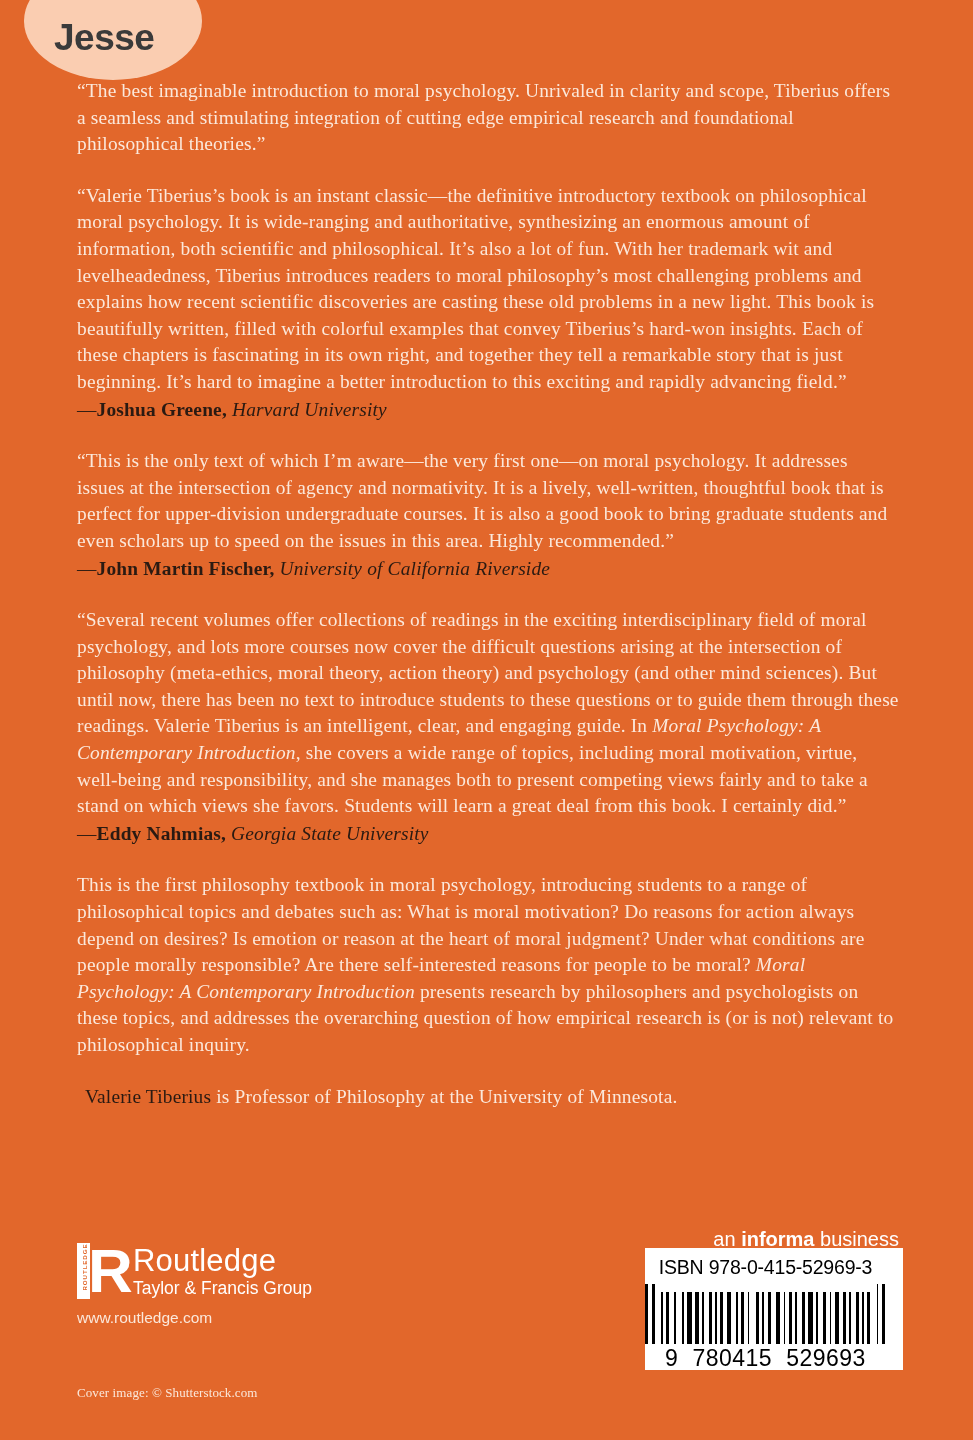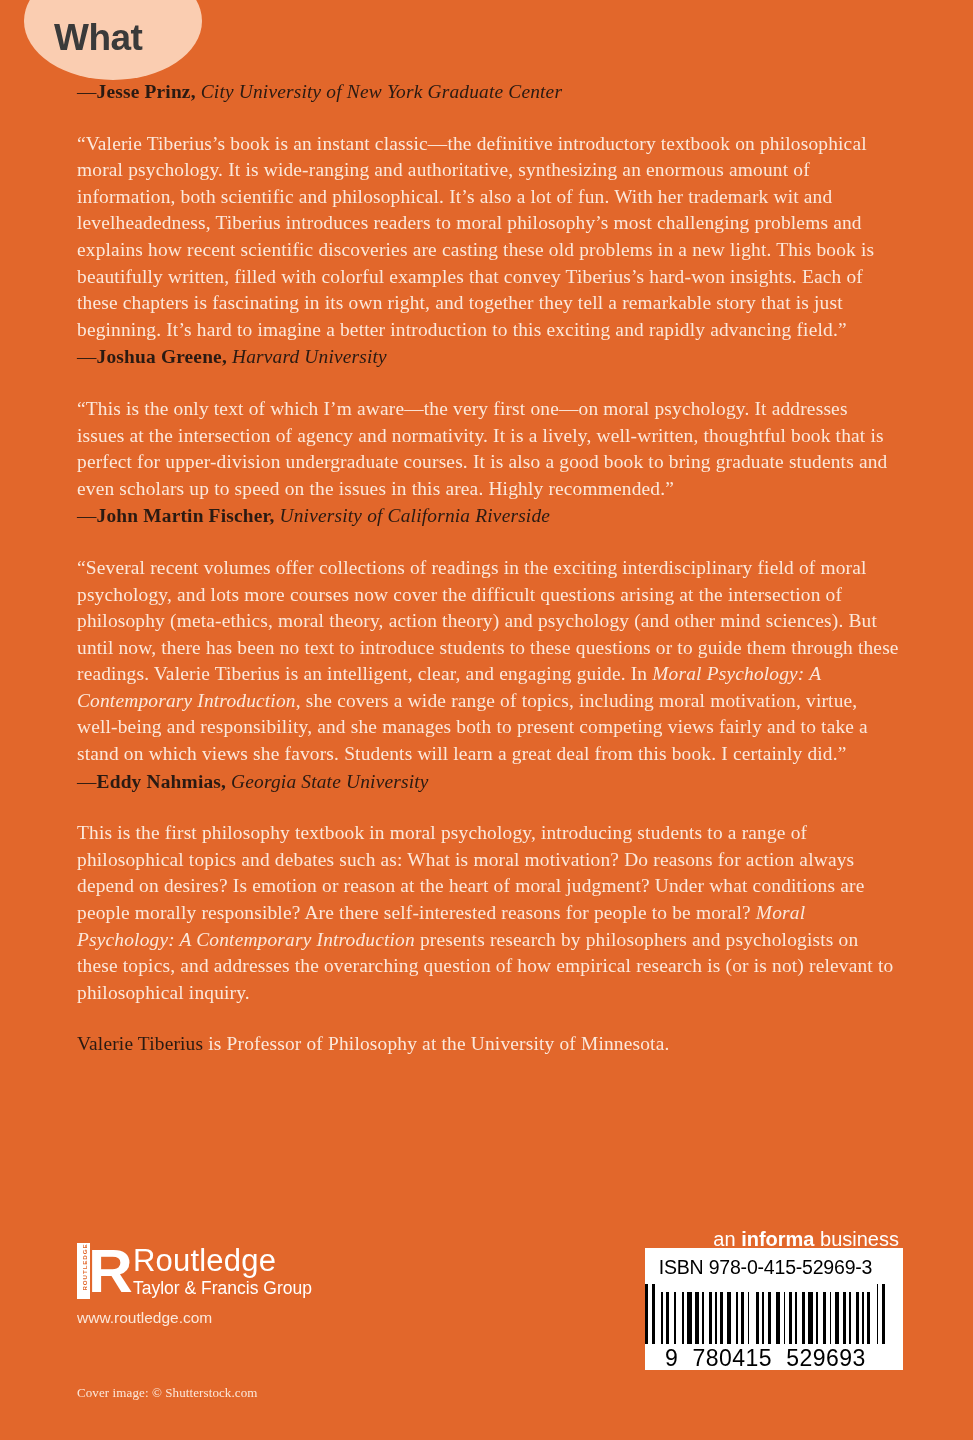--- a/index.html
+++ b/index.html
@@ -92,21 +92,21 @@
   .desc {
     margin: 0 0 25px 0;
     color: #FBE8DB;
     font-size: 19.4px;
     line-height: 26.6px;
     letter-spacing: 0.18px;
   }
   .desc em, .blurb em { font-style: italic; }
 
   .bio {
-    margin: 0;
+    margin: 8px;
     color: #FBE8DB;
     font-size: 19.4px;
     line-height: 26.6px;
     letter-spacing: 0.18px;
   }
   .bio .author-name {
     color: #2a1a12;
     font-weight: normal;
   }
 
@@ -259,26 +259,26 @@
     letter-spacing: 0.5px;
   }
 </style>
 </head>
 <body>
 
 <div class="cover">
 
 
   <div class="back-overlay"></div>
-  <div class="back-label">What</div>
+  <div class="back-label">Jesse</div>
 
   <div class="content">
 
     <p class="blurb">
-      <span class="attribution"><span>—</span><span class="who">Jesse Prinz,</span> <span class="where">City University of New York Graduate Center</span></span>
+      <span class="quote-body">“The best imaginable introduction to moral psychology. Unrivaled in clarity and scope, Tiberius offers a seamless and stimulating integration of cutting edge empirical research and foundational philosophical theories.”</span>
     </p>
 
     <p class="blurb">
       <span class="quote-body">“Valerie Tiberius’s book is an instant classic—the definitive introductory textbook on philosophical moral psychology. It is wide-ranging and authoritative, synthesizing an enormous amount of information, both scientific and philosophical. It’s also a lot of fun. With her trademark wit and levelheadedness, Tiberius introduces readers to moral philosophy’s most challenging problems and explains how recent scientific discoveries are casting these old problems in a new light. This book is beautifully written, filled with colorful examples that convey Tiberius’s hard-won insights. Each of these chapters is fascinating in its own right, and together they tell a remarkable story that is just beginning. It’s hard to imagine a better introduction to this exciting and rapidly advancing field.”</span>
       <span class="attribution"><span>—</span><span class="who">Joshua Greene,</span> <span class="where">Harvard University</span></span>
     </p>
 
     <p class="blurb">
       <span class="quote-body">“This is the only text of which I’m aware—the very first one—on moral psychology. It addresses issues at the intersection of agency and normativity. It is a lively, well-written, thoughtful book that is perfect for upper-division undergraduate courses. It is also a good book to bring graduate students and even scholars up to speed on the issues in this area. Highly recommended.”</span>
       <span class="attribution"><span>—</span><span class="who">John Martin Fischer,</span> <span class="where">University of California Riverside</span></span>

